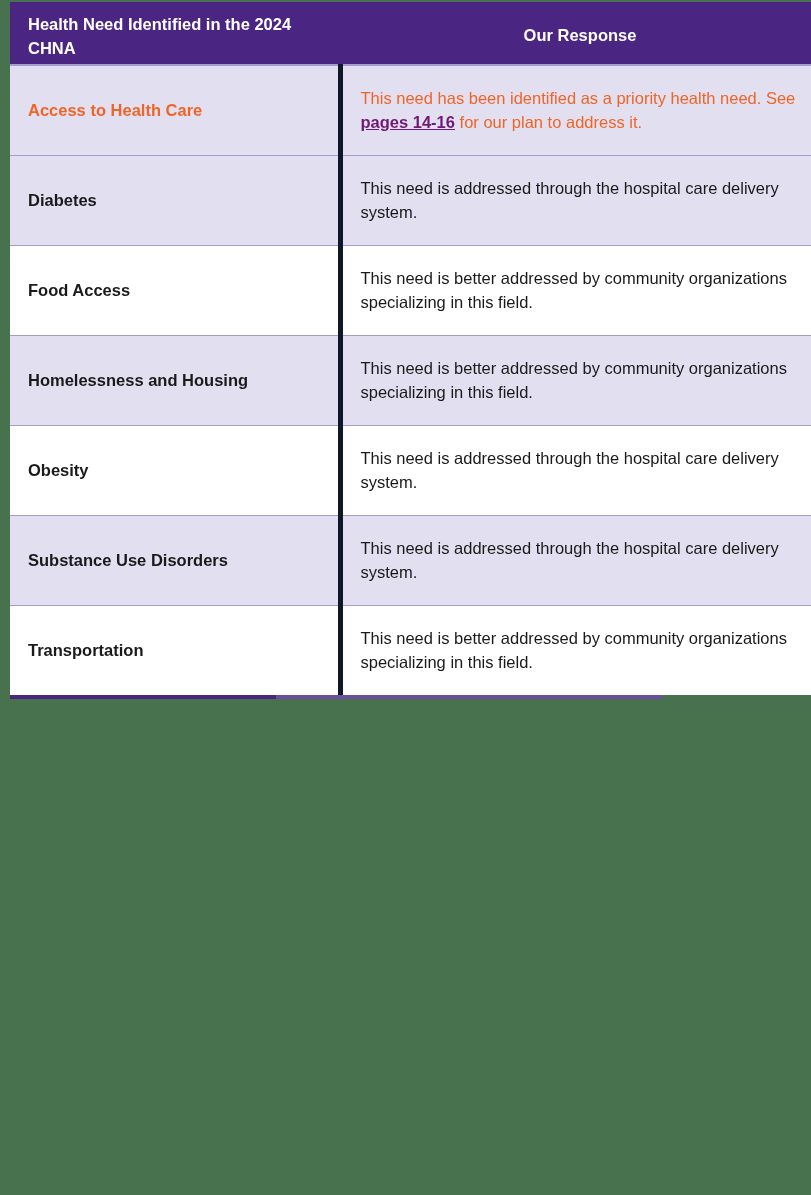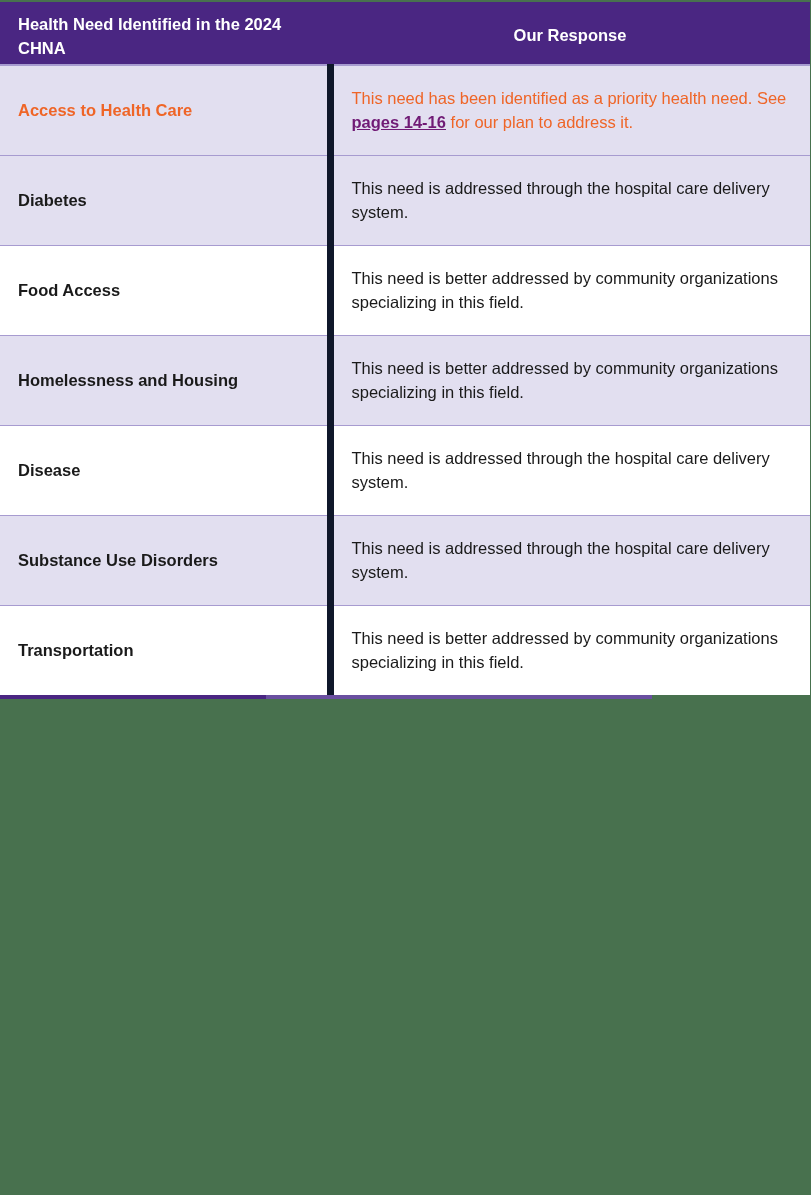--- a/index.html
+++ b/index.html
@@ -2,39 +2,39 @@
 <html><head>
 <meta charset="utf-8">
 <style>
   html, body { margin: 0; padding: 0; }
   body {
     width: 811px; height: 1195px;
     background: #48714e;
     font-family: "Liberation Sans", "DejaVu Sans", sans-serif;
     overflow: hidden;
   }
-  .wrap { position: absolute; left: 0; top: 2px; width: 652px; }
+  .wrap { position: absolute; left: 10px; top: 2px; width: 652px; }
   table { border-collapse: collapse; width: 810px; table-layout: fixed; }
   col.c1 { width: 330px; }
   col.c2 { width: 480px; }
   thead th {
     background: #4a2682; color: #ffffff; font-weight: bold;
     font-size: 16.5px; line-height: 24px; text-align: left;
     padding: 10px 18px 4px 18px; height: 46px; box-sizing: border-box;
     vertical-align: middle;
     border-bottom: 2px solid #a79bd0;
   }
   thead th.h2 { padding-top: 8px; text-align: center; }
   tbody td {
     height: 90px; box-sizing: border-box;
     padding: 0 18px; vertical-align: middle;
     font-size: 16.5px; line-height: 24px; color: #1a1a1a;
     border-bottom: 1px solid #a79bd0;
   }
-  tbody td.need { font-weight: bold; border-right: 7px solid #0f172a; }
+  tbody td.need { font-weight: bold; border-right: 5px solid #0f172a; }
   tbody tr.shade td { background: #e2dff0; }
   tbody tr.plain td { background: #ffffff; }
   tbody td.priority { color: #ef6527; }
   tbody td.need.priority { color: #ef6527; }
   a.pg { color: #701a75; text-decoration: underline; font-weight: bold; }
   tbody tr:last-child td { border-bottom: none; }
   .bottom-bar { display: flex; height: 4px; }
   .bottom-bar .l { width: 330px; background: #4a2682; }
   .bottom-bar .r { width: 480px; background: #6a4fa0; }
 </style>
@@ -64,21 +64,21 @@
         </tr>
         <tr class="plain">
           <td class="need">Food Access</td>
           <td class="resp"><span>This need is better addressed by community organizations specializing in this field.</span></td>
         </tr>
         <tr class="shade">
           <td class="need">Homelessness and Housing</td>
           <td class="resp"><span>This need is better addressed by community organizations specializing in this field.</span></td>
         </tr>
         <tr class="plain">
-          <td class="need">Disease</td>
+          <td class="need">Obesity</td>
           <td class="resp"><span>This need is addressed through the hospital care delivery system.</span></td>
         </tr>
         <tr class="shade">
           <td class="need">Substance Use Disorders</td>
           <td class="resp"><span>This need is addressed through the hospital care delivery system.</span></td>
         </tr>
         <tr class="plain">
           <td class="need">Transportation</td>
           <td class="resp"><span>This need is better addressed by community organizations specializing in this field.</span></td>
         </tr>

